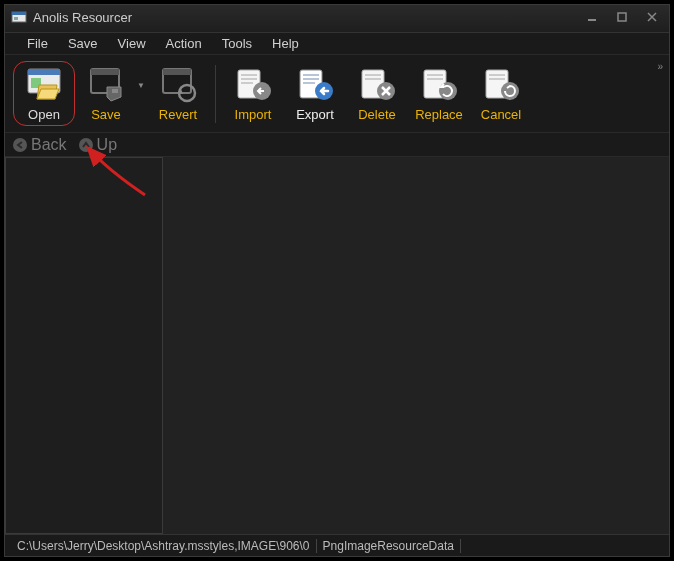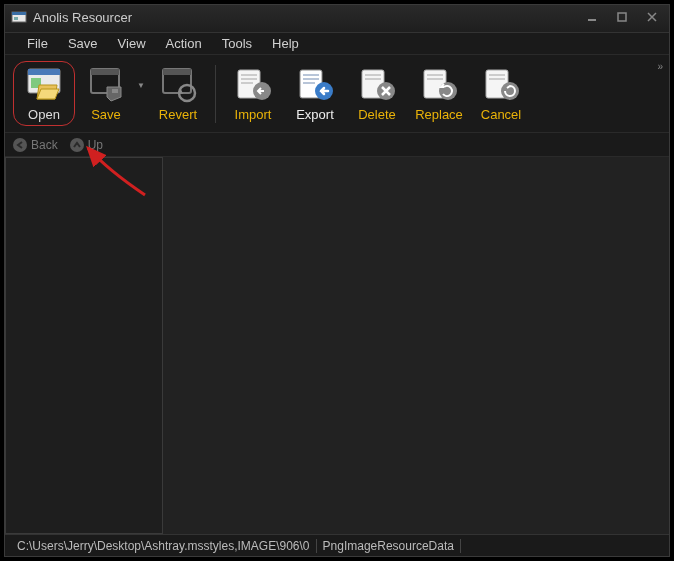--- a/index.html
+++ b/index.html
@@ -126,21 +126,21 @@
       padding: 0 8px;
       gap: 12px;
       border-bottom: 1px solid #2a2a2a;
     }
     .nav-item {
       display: flex;
       align-items: center;
       gap: 4px;
       color: #777;
       cursor: pointer;
-      font-size: 12px;
+      font-size: 16px;
     }
     .nav-icon {
       width: 14px; height: 14px;
       border-radius: 50%;
       background: #555;
       display: flex;
       align-items: center;
       justify-content: center;
       color: #333;
       font-size: 10px;

